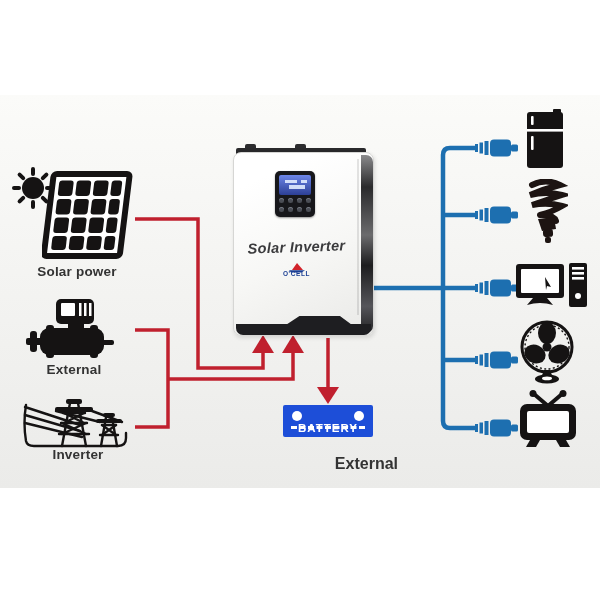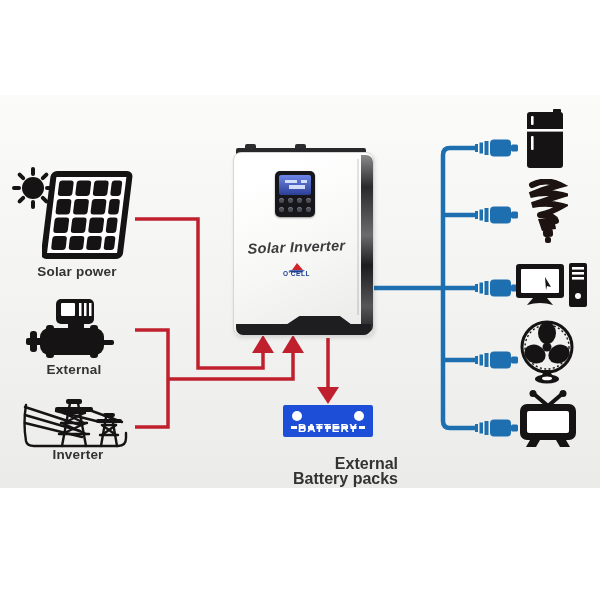--- a/index.html
+++ b/index.html
@@ -228,21 +228,20 @@
   </div>
 
   <div class="battery">
     <div class="bat-term" style="left:9px"></div>
     <div class="bat-term" style="right:9px"></div>
     <div class="bat-dash"></div>
     <div class="bat-text">BATTERY</div>
   </div>
   <div class="caption2">
     <div>External</div>
-    <div>Battery packs</div>
   </div>
 
   <svg class="abs" style="left:526px;top:109px" width="38" height="60" viewBox="0 0 38 60">
     <rect x="1" y="3" width="36" height="56" rx="3" fill="#151313"></rect>
     <rect x="27" y="0" width="8" height="5" rx="1" fill="#151313"></rect>
     <rect x="1" y="20" width="36" height="2.6" fill="#ffffff"></rect>
     <rect x="5" y="7" width="2.6" height="9" fill="#ffffff" rx="1"></rect>
     <rect x="5" y="27" width="2.6" height="14" fill="#ffffff" rx="1"></rect>
   </svg>
 

